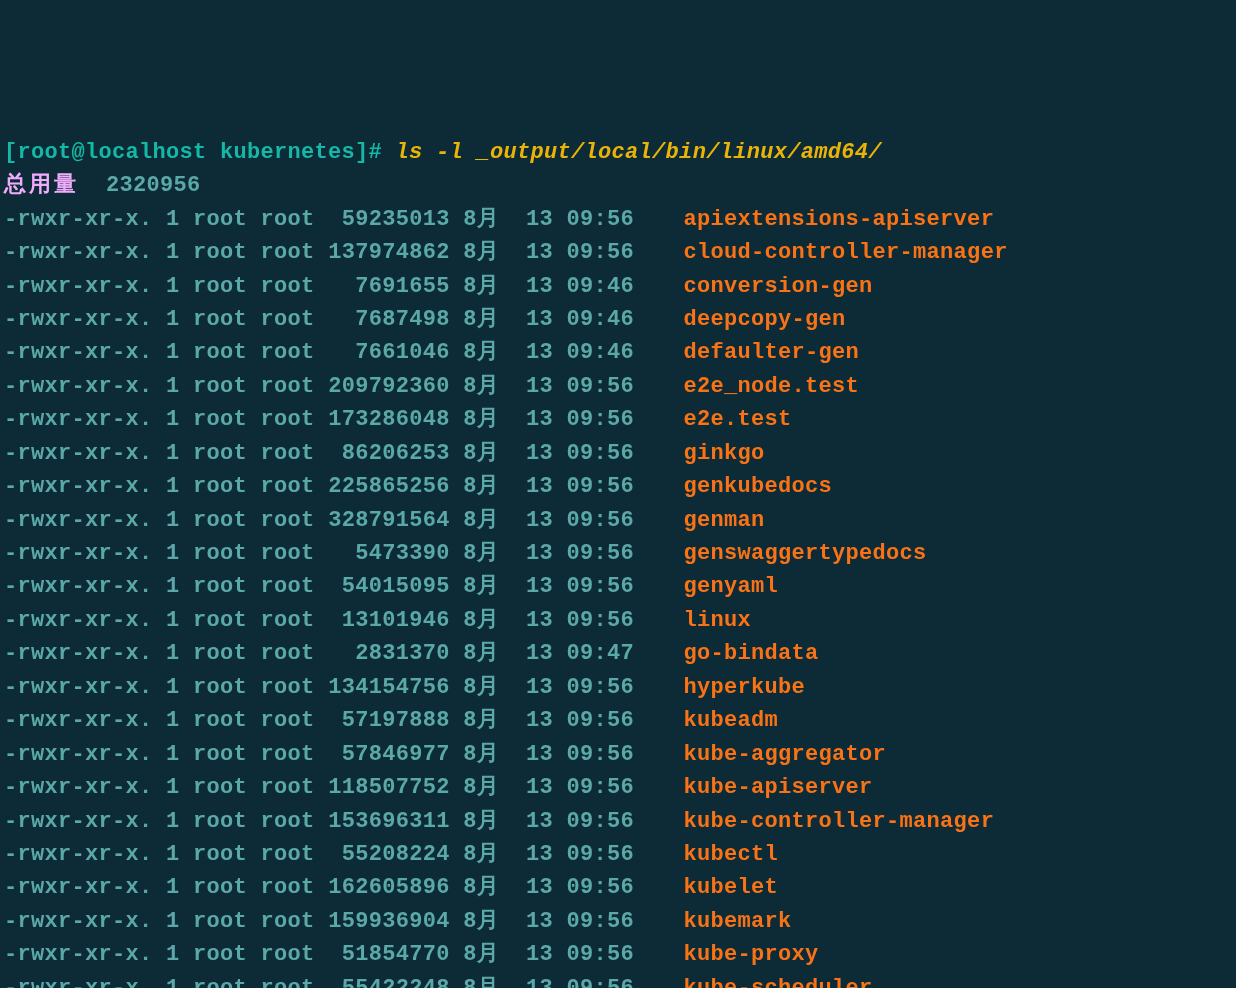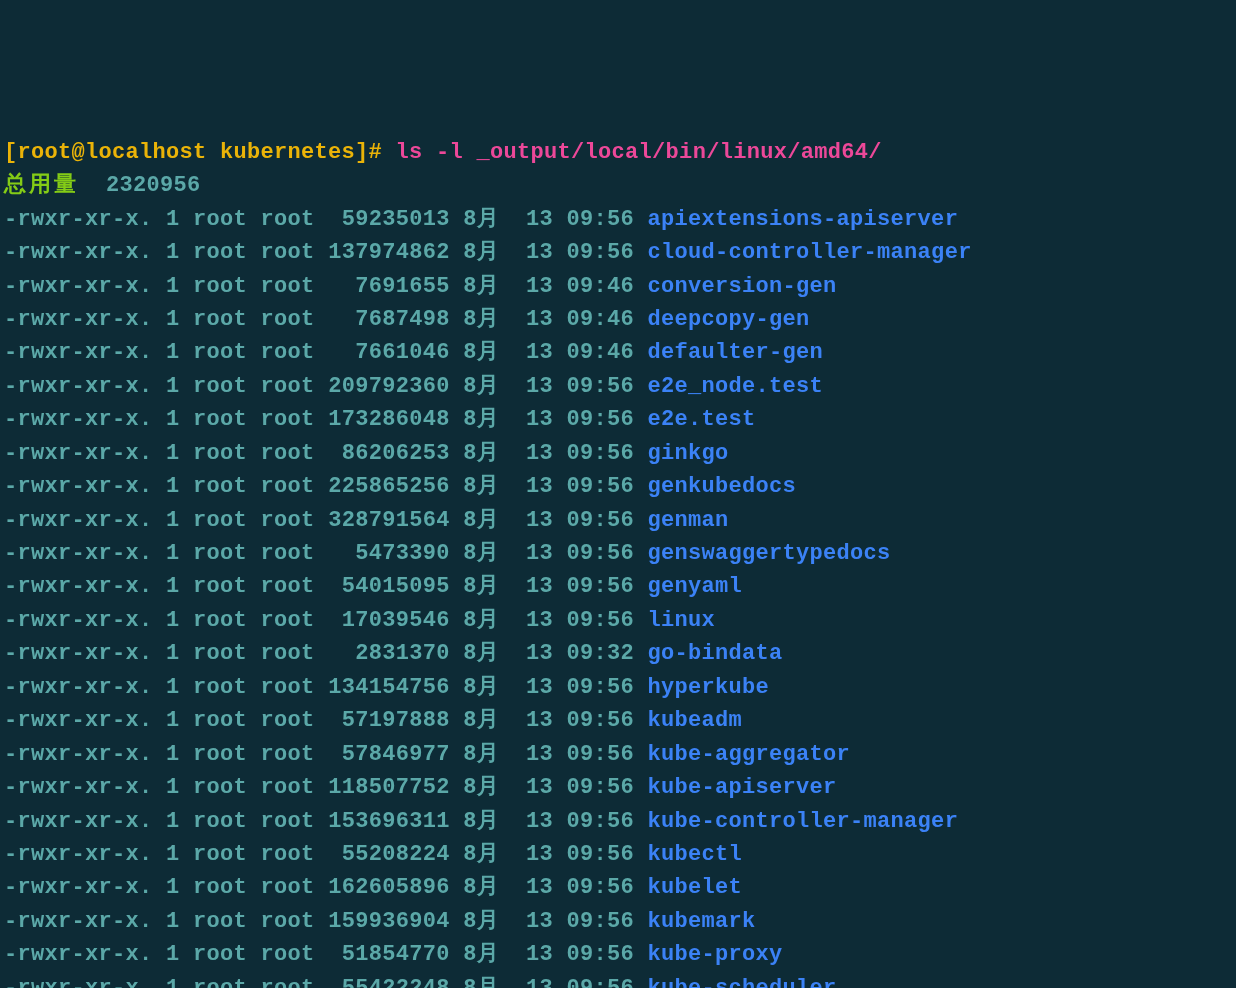--- a/index.html
+++ b/index.html
@@ -12,34 +12,36 @@
       color: #5ba8a8;
       font-family: 'Courier New', Courier, monospace;
       font-size: 22px;
       font-weight: bold;
       line-height: 1.52;
       padding: 2px 4px;
       white-space: pre;
       letter-spacing: 0.3px;
     }
     .prompt-user {
-      color: #eab308;
+      color: #14b8a6;
     }
     .command {
-      color: #ec4899;
+      color: #eab308;
+      font-style: italic;
     }
     .summary {
-      color: #84cc16;
+      color: #f0abfc;
       letter-spacing: 3px;
     }
     .file-meta {
       color: #5ba8a8;
     }
     .file-name {
-      color: #3b82f6;
+      color: #f97316;
+      margin-left: 36px;
     }
   </style>
 </head>
 <body>
 
 
 
 <div><span class="prompt-user">[root@localhost kubernetes]#</span> <span class="command">ls -l _output/local/bin/linux/amd64/</span>
 <span class="summary">总用量</span>  <span>2320956</span>
 <div id="file-list"><span class="file-meta">-rwxr-xr-x.</span> <span class="file-meta">1</span> <span class="file-meta">root</span> <span class="file-meta">root</span> <span class="file-meta"> 59235013</span> <span class="file-meta">8月</span>  <span class="file-meta">13</span> <span class="file-meta">09:56</span> <span class="file-name">apiextensions-apiserver</span>
@@ -47,22 +49,22 @@
 <span class="file-meta">-rwxr-xr-x.</span> <span class="file-meta">1</span> <span class="file-meta">root</span> <span class="file-meta">root</span> <span class="file-meta">  7691655</span> <span class="file-meta">8月</span>  <span class="file-meta">13</span> <span class="file-meta">09:46</span> <span class="file-name">conversion-gen</span>
 <span class="file-meta">-rwxr-xr-x.</span> <span class="file-meta">1</span> <span class="file-meta">root</span> <span class="file-meta">root</span> <span class="file-meta">  7687498</span> <span class="file-meta">8月</span>  <span class="file-meta">13</span> <span class="file-meta">09:46</span> <span class="file-name">deepcopy-gen</span>
 <span class="file-meta">-rwxr-xr-x.</span> <span class="file-meta">1</span> <span class="file-meta">root</span> <span class="file-meta">root</span> <span class="file-meta">  7661046</span> <span class="file-meta">8月</span>  <span class="file-meta">13</span> <span class="file-meta">09:46</span> <span class="file-name">defaulter-gen</span>
 <span class="file-meta">-rwxr-xr-x.</span> <span class="file-meta">1</span> <span class="file-meta">root</span> <span class="file-meta">root</span> <span class="file-meta">209792360</span> <span class="file-meta">8月</span>  <span class="file-meta">13</span> <span class="file-meta">09:56</span> <span class="file-name">e2e_node.test</span>
 <span class="file-meta">-rwxr-xr-x.</span> <span class="file-meta">1</span> <span class="file-meta">root</span> <span class="file-meta">root</span> <span class="file-meta">173286048</span> <span class="file-meta">8月</span>  <span class="file-meta">13</span> <span class="file-meta">09:56</span> <span class="file-name">e2e.test</span>
 <span class="file-meta">-rwxr-xr-x.</span> <span class="file-meta">1</span> <span class="file-meta">root</span> <span class="file-meta">root</span> <span class="file-meta"> 86206253</span> <span class="file-meta">8月</span>  <span class="file-meta">13</span> <span class="file-meta">09:56</span> <span class="file-name">ginkgo</span>
 <span class="file-meta">-rwxr-xr-x.</span> <span class="file-meta">1</span> <span class="file-meta">root</span> <span class="file-meta">root</span> <span class="file-meta">225865256</span> <span class="file-meta">8月</span>  <span class="file-meta">13</span> <span class="file-meta">09:56</span> <span class="file-name">genkubedocs</span>
 <span class="file-meta">-rwxr-xr-x.</span> <span class="file-meta">1</span> <span class="file-meta">root</span> <span class="file-meta">root</span> <span class="file-meta">328791564</span> <span class="file-meta">8月</span>  <span class="file-meta">13</span> <span class="file-meta">09:56</span> <span class="file-name">genman</span>
 <span class="file-meta">-rwxr-xr-x.</span> <span class="file-meta">1</span> <span class="file-meta">root</span> <span class="file-meta">root</span> <span class="file-meta">  5473390</span> <span class="file-meta">8月</span>  <span class="file-meta">13</span> <span class="file-meta">09:56</span> <span class="file-name">genswaggertypedocs</span>
 <span class="file-meta">-rwxr-xr-x.</span> <span class="file-meta">1</span> <span class="file-meta">root</span> <span class="file-meta">root</span> <span class="file-meta"> 54015095</span> <span class="file-meta">8月</span>  <span class="file-meta">13</span> <span class="file-meta">09:56</span> <span class="file-name">genyaml</span>
-<span class="file-meta">-rwxr-xr-x.</span> <span class="file-meta">1</span> <span class="file-meta">root</span> <span class="file-meta">root</span> <span class="file-meta"> 17039546</span> <span class="file-meta">8月</span>  <span class="file-meta">13</span> <span class="file-meta">09:56</span> <span class="file-name">linux</span>
-<span class="file-meta">-rwxr-xr-x.</span> <span class="file-meta">1</span> <span class="file-meta">root</span> <span class="file-meta">root</span> <span class="file-meta">  2831370</span> <span class="file-meta">8月</span>  <span class="file-meta">13</span> <span class="file-meta">09:32</span> <span class="file-name">go-bindata</span>
+<span class="file-meta">-rwxr-xr-x.</span> <span class="file-meta">1</span> <span class="file-meta">root</span> <span class="file-meta">root</span> <span class="file-meta"> 13101946</span> <span class="file-meta">8月</span>  <span class="file-meta">13</span> <span class="file-meta">09:56</span> <span class="file-name">linux</span>
+<span class="file-meta">-rwxr-xr-x.</span> <span class="file-meta">1</span> <span class="file-meta">root</span> <span class="file-meta">root</span> <span class="file-meta">  2831370</span> <span class="file-meta">8月</span>  <span class="file-meta">13</span> <span class="file-meta">09:47</span> <span class="file-name">go-bindata</span>
 <span class="file-meta">-rwxr-xr-x.</span> <span class="file-meta">1</span> <span class="file-meta">root</span> <span class="file-meta">root</span> <span class="file-meta">134154756</span> <span class="file-meta">8月</span>  <span class="file-meta">13</span> <span class="file-meta">09:56</span> <span class="file-name">hyperkube</span>
 <span class="file-meta">-rwxr-xr-x.</span> <span class="file-meta">1</span> <span class="file-meta">root</span> <span class="file-meta">root</span> <span class="file-meta"> 57197888</span> <span class="file-meta">8月</span>  <span class="file-meta">13</span> <span class="file-meta">09:56</span> <span class="file-name">kubeadm</span>
 <span class="file-meta">-rwxr-xr-x.</span> <span class="file-meta">1</span> <span class="file-meta">root</span> <span class="file-meta">root</span> <span class="file-meta"> 57846977</span> <span class="file-meta">8月</span>  <span class="file-meta">13</span> <span class="file-meta">09:56</span> <span class="file-name">kube-aggregator</span>
 <span class="file-meta">-rwxr-xr-x.</span> <span class="file-meta">1</span> <span class="file-meta">root</span> <span class="file-meta">root</span> <span class="file-meta">118507752</span> <span class="file-meta">8月</span>  <span class="file-meta">13</span> <span class="file-meta">09:56</span> <span class="file-name">kube-apiserver</span>
 <span class="file-meta">-rwxr-xr-x.</span> <span class="file-meta">1</span> <span class="file-meta">root</span> <span class="file-meta">root</span> <span class="file-meta">153696311</span> <span class="file-meta">8月</span>  <span class="file-meta">13</span> <span class="file-meta">09:56</span> <span class="file-name">kube-controller-manager</span>
 <span class="file-meta">-rwxr-xr-x.</span> <span class="file-meta">1</span> <span class="file-meta">root</span> <span class="file-meta">root</span> <span class="file-meta"> 55208224</span> <span class="file-meta">8月</span>  <span class="file-meta">13</span> <span class="file-meta">09:56</span> <span class="file-name">kubectl</span>
 <span class="file-meta">-rwxr-xr-x.</span> <span class="file-meta">1</span> <span class="file-meta">root</span> <span class="file-meta">root</span> <span class="file-meta">162605896</span> <span class="file-meta">8月</span>  <span class="file-meta">13</span> <span class="file-meta">09:56</span> <span class="file-name">kubelet</span>
 <span class="file-meta">-rwxr-xr-x.</span> <span class="file-meta">1</span> <span class="file-meta">root</span> <span class="file-meta">root</span> <span class="file-meta">159936904</span> <span class="file-meta">8月</span>  <span class="file-meta">13</span> <span class="file-meta">09:56</span> <span class="file-name">kubemark</span>
 <span class="file-meta">-rwxr-xr-x.</span> <span class="file-meta">1</span> <span class="file-meta">root</span> <span class="file-meta">root</span> <span class="file-meta"> 51854770</span> <span class="file-meta">8月</span>  <span class="file-meta">13</span> <span class="file-meta">09:56</span> <span class="file-name">kube-proxy</span>
 <span class="file-meta">-rwxr-xr-x.</span> <span class="file-meta">1</span> <span class="file-meta">root</span> <span class="file-meta">root</span> <span class="file-meta"> 55422248</span> <span class="file-meta">8月</span>  <span class="file-meta">13</span> <span class="file-meta">09:56</span> <span class="file-name">kube-scheduler</span>

